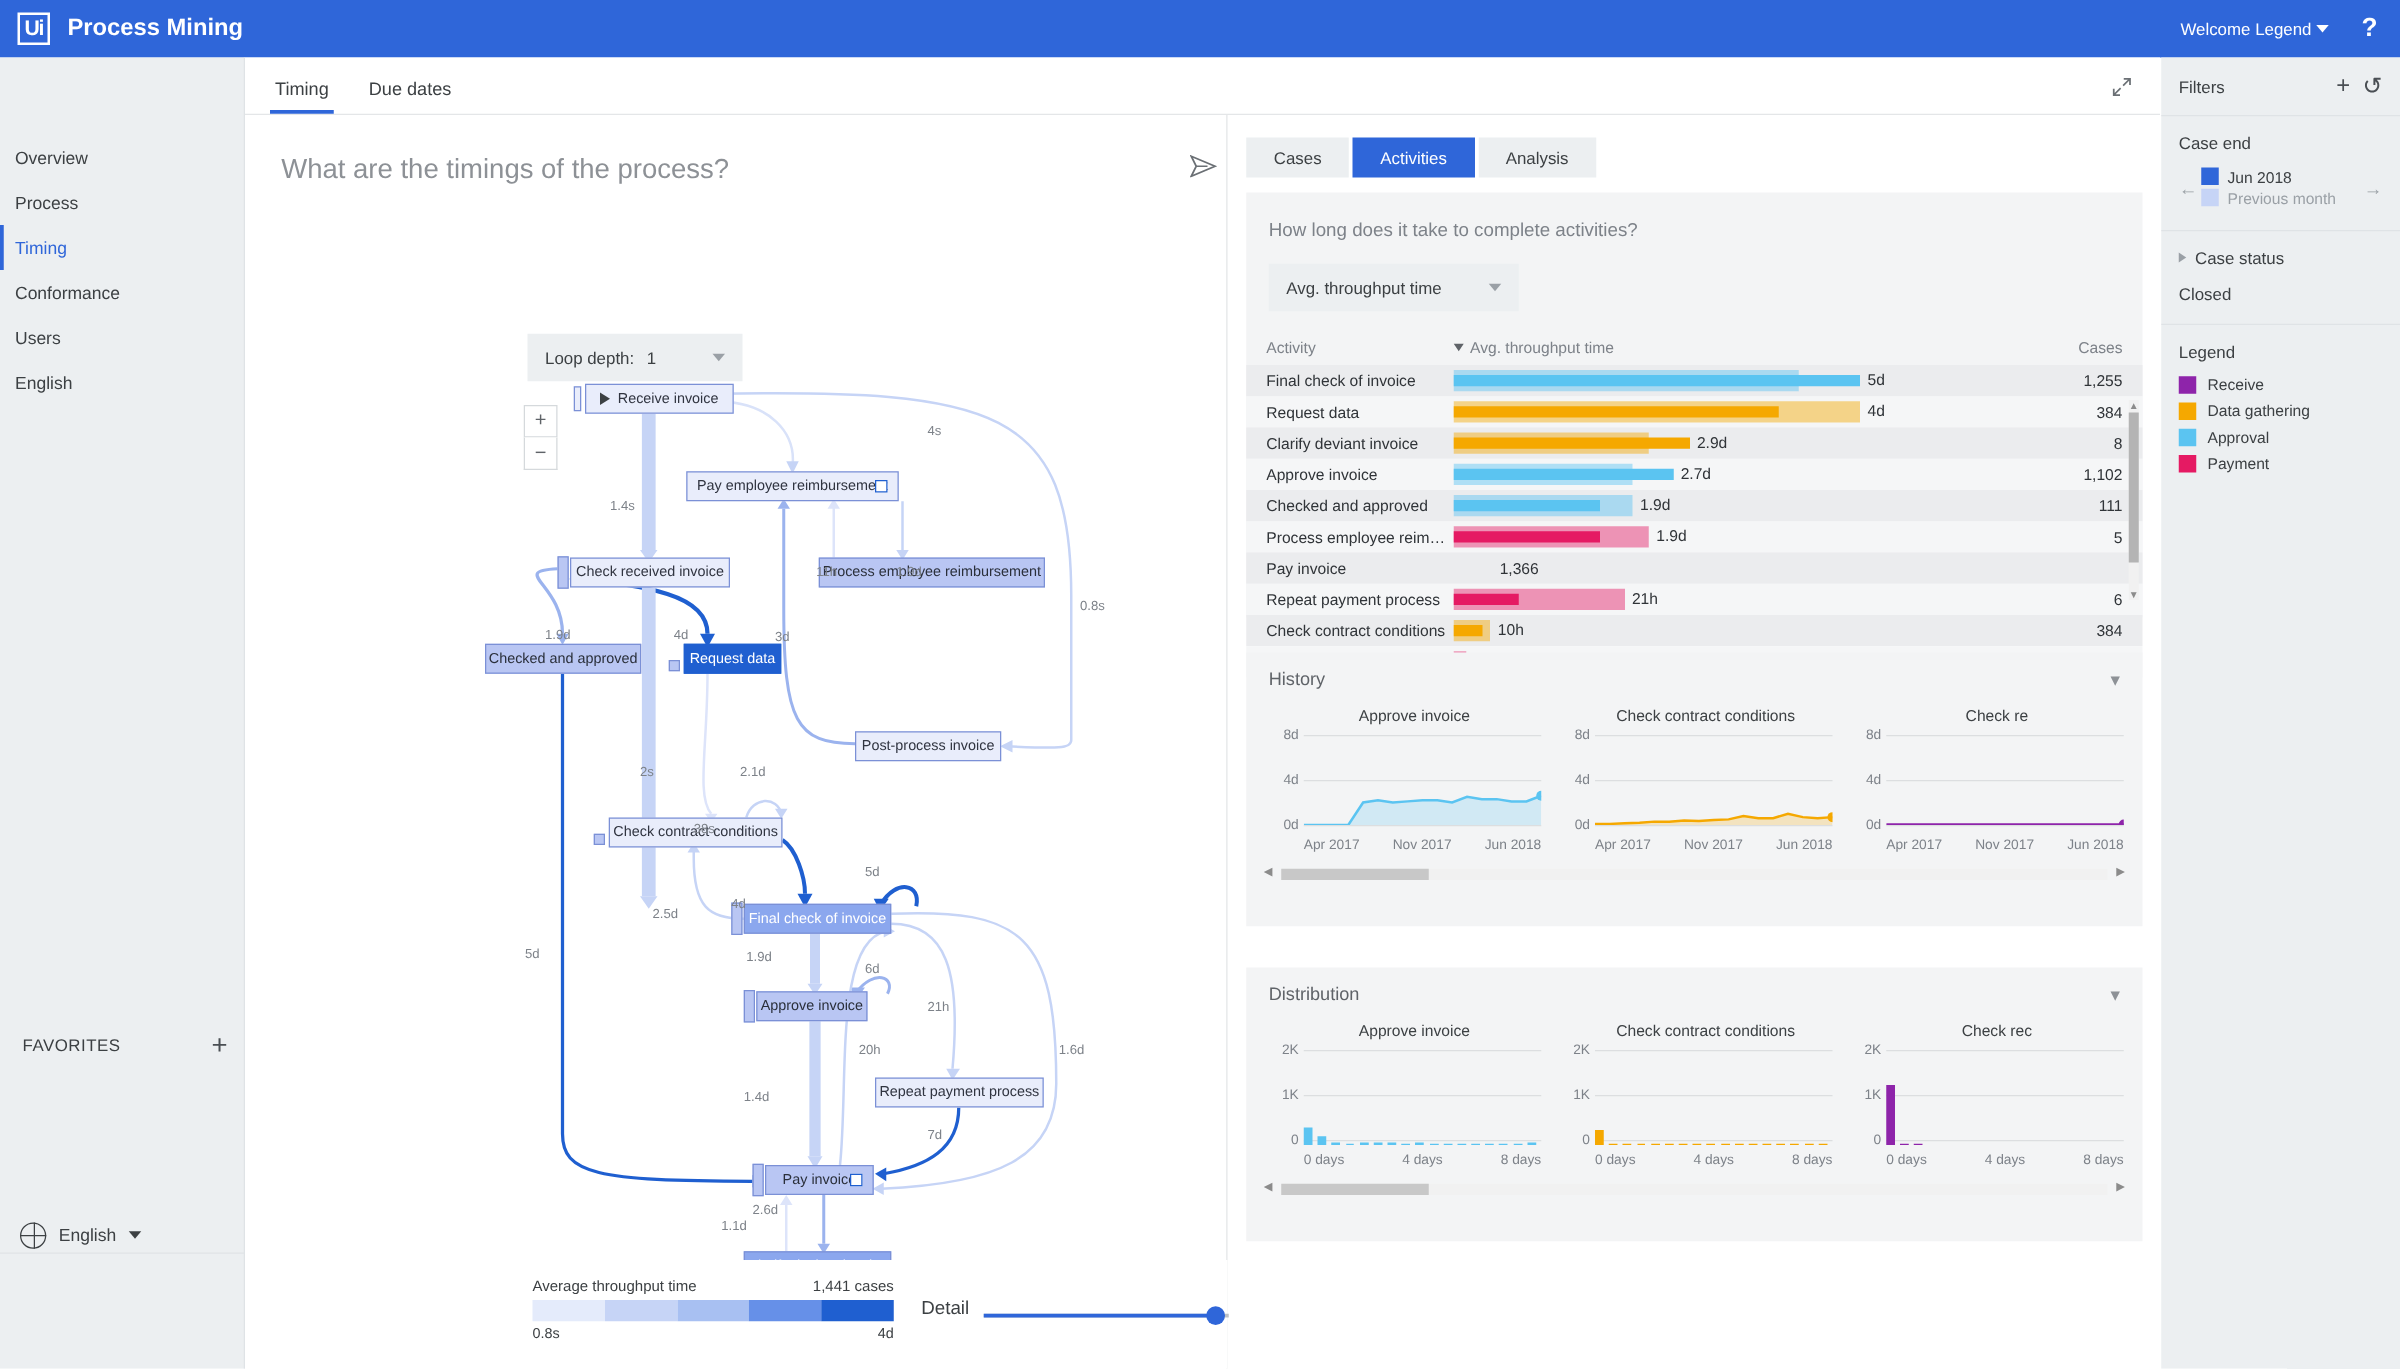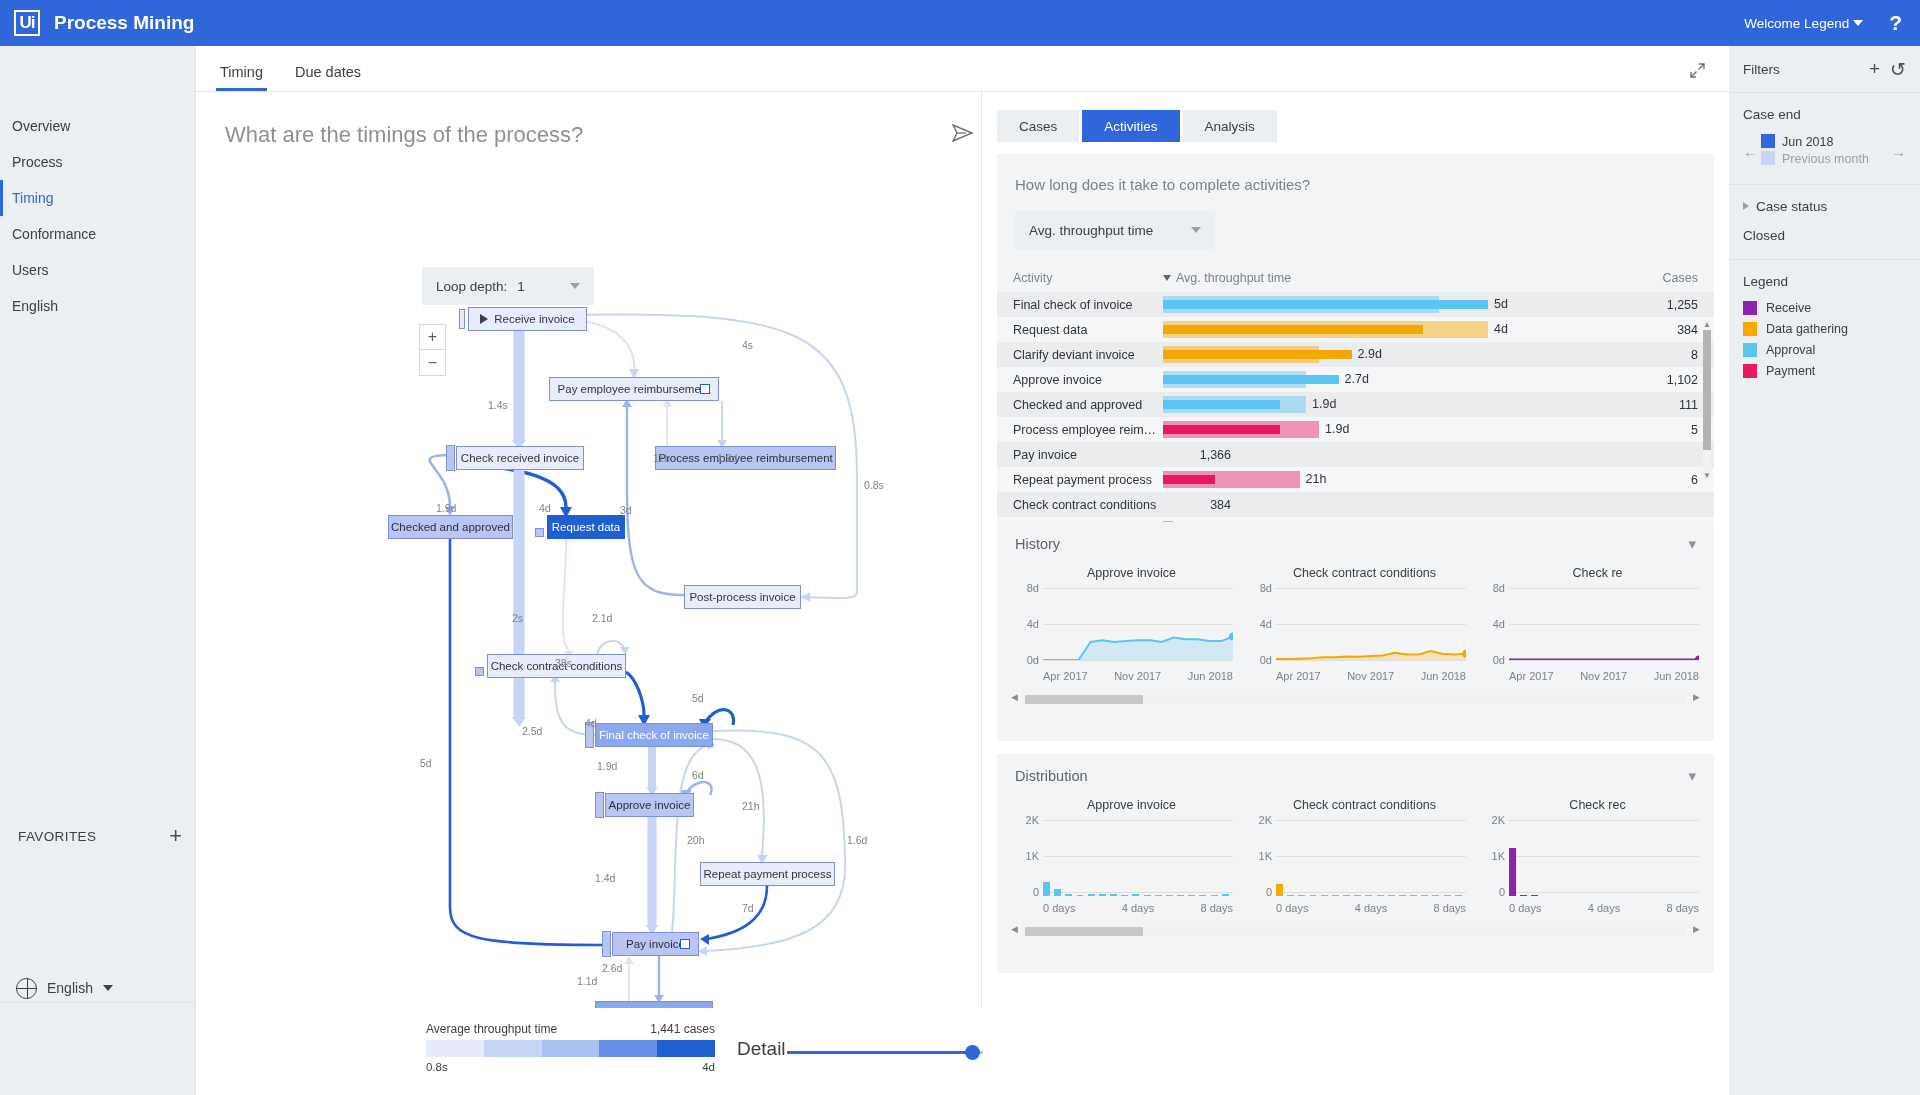--- a/index.html
+++ b/index.html
@@ -96,21 +96,21 @@
     background:#fff; }
   .lg-cap { position:absolute; left:229px; top:14px; font-size:12px; color:#3c4043; }
   .lg-cases { position:absolute; left:440px; top:14px; font-size:12px;
     color:#3c4043; text-align:right; width:78px; }
   .grad { position:absolute; left:229px; top:32px; width:289px; height:17px;
     display:flex; }
   .grad span { flex:1; }
   .lg-min { position:absolute; left:229px; top:53px; font-size:11.5px; color:#3c4043; }
   .lg-max { position:absolute; left:440px; top:53px; font-size:11.5px;
     color:#3c4043; text-align:right; width:78px; }
-  .detail-lbl { position:absolute; left:540px; top:30px; font-size:19px; color:#3c4043; }
+  .detail-lbl { position:absolute; left:540px; top:30px; font-size:15px; color:#3c4043; }
   .slider { position:absolute; left:590px; top:43px; width:270px; height:3px;
     background:#bdc1c6; }
   .slider .fill { position:absolute; left:0; top:0; height:3px; width:185px;
     background:#2f66d9; }
   .slider .knob { position:absolute; left:178px; top:-6px; width:15px; height:15px;
     border-radius:50%; background:#2f66d9; cursor:pointer; }
   .auto-lbl { position:absolute; left:878px; top:31px; font-size:14px;
     color:#2f66d9; }
   .play { position:absolute; left:925px; top:27px; width:26px; height:26px;
     border-radius:50%; border:1.4px solid #6b7075; display:flex;
@@ -566,20 +566,25 @@
           <div class="td-act">Repeat payment process</div>
           <div class="td-bar">
             <div class="bback" style="width: 136.5px; background: rgb(229, 26, 99);"></div>
             <div class="bfore" style="width: 52px; background: rgb(229, 26, 99);"></div>
             <div class="bval" style="left: 142.5px;">21h</div>
           </div>
           <div class="td-cases">6</div>
         </div>
         <div class="trow">
           <div class="td-act">Check contract conditions</div>
+          <div class="td-bar">
+            <div class="bback" style="width: 29.25px; background: rgb(245, 168, 0);"></div>
+            <div class="bfore" style="width: 22.75px; background: rgb(245, 168, 0);"></div>
+            <div class="bval" style="left: 35.25px;">10h</div>
+          </div>
           <div class="td-cases">384</div>
         </div>
         <div class="trow">
           <div class="td-act">Pay employee reimburse…</div>
           <div class="td-bar">
             <div class="bback" style="width: 9.75px; background: rgb(229, 26, 99);"></div>
             <div class="bfore" style="width: 13px; background: rgb(229, 26, 99);"></div>
             <div class="bval" style="left: 19px;">6h</div>
           </div>
           <div class="td-cases">75</div>
@@ -663,21 +668,21 @@
         </div>
       </div>
     <div class="hscroll">
       <div class="ar" style="left:0">◀</div>
       <div class="track"></div>
       <div class="thumb2"></div>
       <div class="ar" style="right:0">▶</div>
     </div>
   </div>
 
-  <div class="card" style="top:662px;height:219px">
+  <div class="card" style="top:682px;height:219px">
     <div class="sec-head">
       <span>Distribution</span>
       <span class="chev">▾</span>
     </div>
     <div class="chart-row" id="distcharts">
         <div class="mini">
           <div class="mini-t">Approve invoice</div>
           <div class="plot" style="margin-left: 28px; width: 190px;">
             <div class="gl" style="top: 0px;"></div>
             <div class="yt" style="top: 0px;">2K</div>

